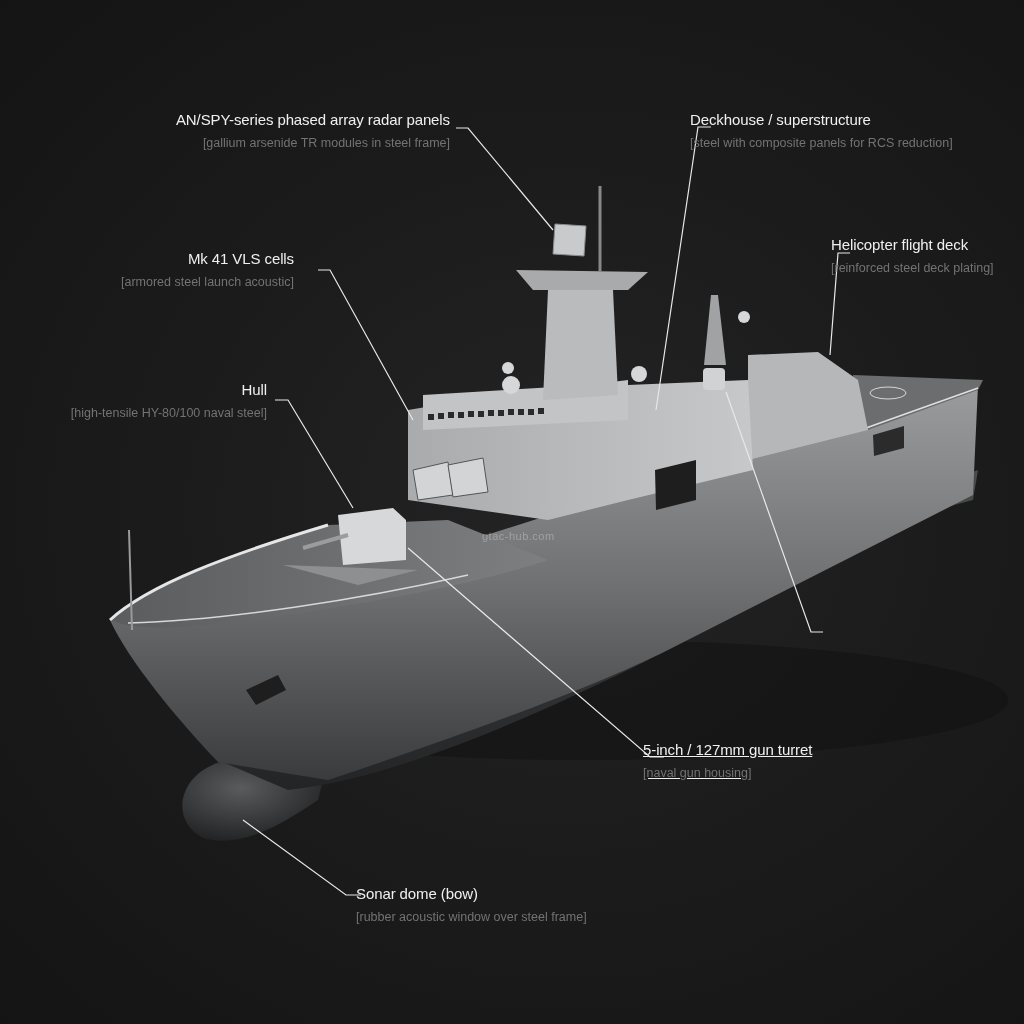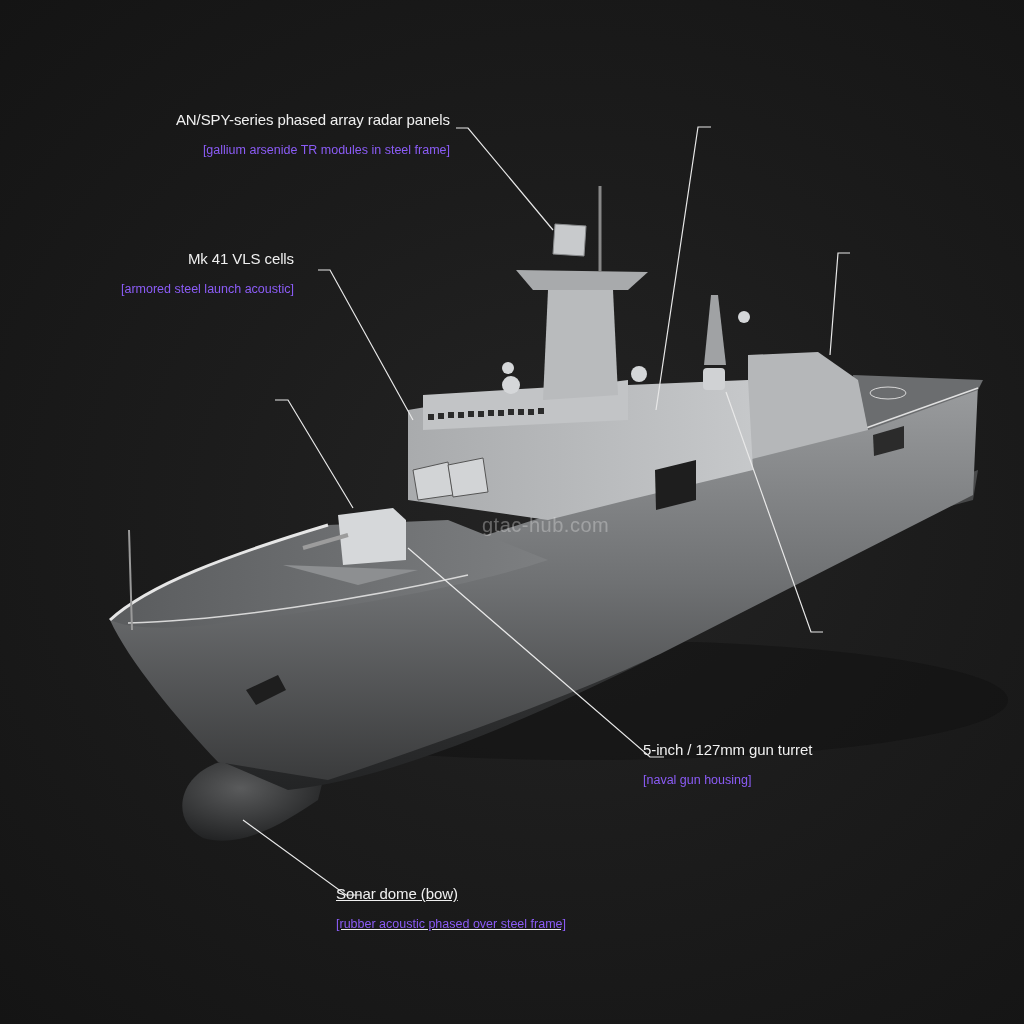--- a/index.html
+++ b/index.html
@@ -8,25 +8,25 @@
     background: radial-gradient(ellipse at 55% 50%, #242424 0%, #1c1c1c 45%, #141414 100%);
     font-family: "Liberation Sans", "DejaVu Sans", sans-serif;
     position: relative;
   }
   #stage { position: absolute; left: 0; top: 0; width: 1024px; height: 796px; padding-left: 28px; }
   .label {
     position: absolute; color: #f0f0f0; line-height: 1.15;
     white-space: nowrap;
   }
   .label .title { font-size: 15px; letter-spacing: -0.1px; display: block; }
-  .label .sub { font-size: 12.5px; color: #8b5cf6; display: block; margin-top: 15px; }
+  .label .sub { font-size: 12.5px; color: #737373; display: block; margin-top: 8px; }
   .label.right { text-align: right; }
   .label.left { text-align: left; }
   .watermark {
-    position: absolute; left: 482px; top: 514px; font-size: 20px;
+    position: absolute; left: 482px; top: 530px; font-size: 11px;
     color: rgba(230,230,230,0.35); letter-spacing: 0.5px;
   }
 </style>
 </head>
 <body>
 
 <div id="stage">
   <svg width="1024" height="1024" viewBox="0 0 1024 1024">
     <defs>
       <linearGradient id="hullSide" x1="0" y1="0" x2="0" y2="1">
@@ -132,33 +132,45 @@
       <polyline points="636,757 622,757 380,548"></polyline>
       <polyline points="333,895 318,895 215,820"></polyline>
     </g>
   </svg>
 
   <div class="label right" style="right:602px; top:111px;">
     <span class="title">AN/SPY-series phased array radar panels</span>
     <span class="sub">[gallium arsenide TR modules in steel frame]</span>
   </div>
 
+  <div class="label left" style="left:690px; top:111px;">
+    <span class="title">Deckhouse / superstructure</span>
+    <span class="sub">[steel with composite panels for RCS reduction]</span>
+  </div>
 
   <div class="label right" style="right:758px; top:250px;">
     <span class="title">Mk 41 VLS cells</span>
     <span class="sub">[armored steel launch acoustic]</span>
   </div>
 
+  <div class="label left" style="left:831px; top:236px;">
+    <span class="title">Helicopter flight deck</span>
+    <span class="sub">[reinforced steel deck plating]</span>
+  </div>
+
+  <div class="label right" style="right:785px; top:381px;">
+    <span class="title">Hull</span>
+    <span class="sub">[high-tensile HY-80/100 naval steel]</span>
+  </div>
 
 
-
-  <div class="label left" style="left:643px; top:741px;">
+  <div class="label left" style="left:643px; top:741px;text-decoration:underline;">
     <span class="title">5-inch / 127mm gun turret</span>
     <span class="sub">[naval gun housing]</span>
   </div>
 
-  <div class="label left" style="left:336px; top:885px;text-decoration:underline;">
+  <div class="label left" style="left:356px; top:885px;">
     <span class="title">Sonar dome (bow)</span>
-    <span class="sub">[rubber acoustic phased over steel frame]</span>
+    <span class="sub">[rubber acoustic window over steel frame]</span>
   </div>
 
   <div class="watermark">gtac-hub.com</div>
 </div>
 
 </body></html>

